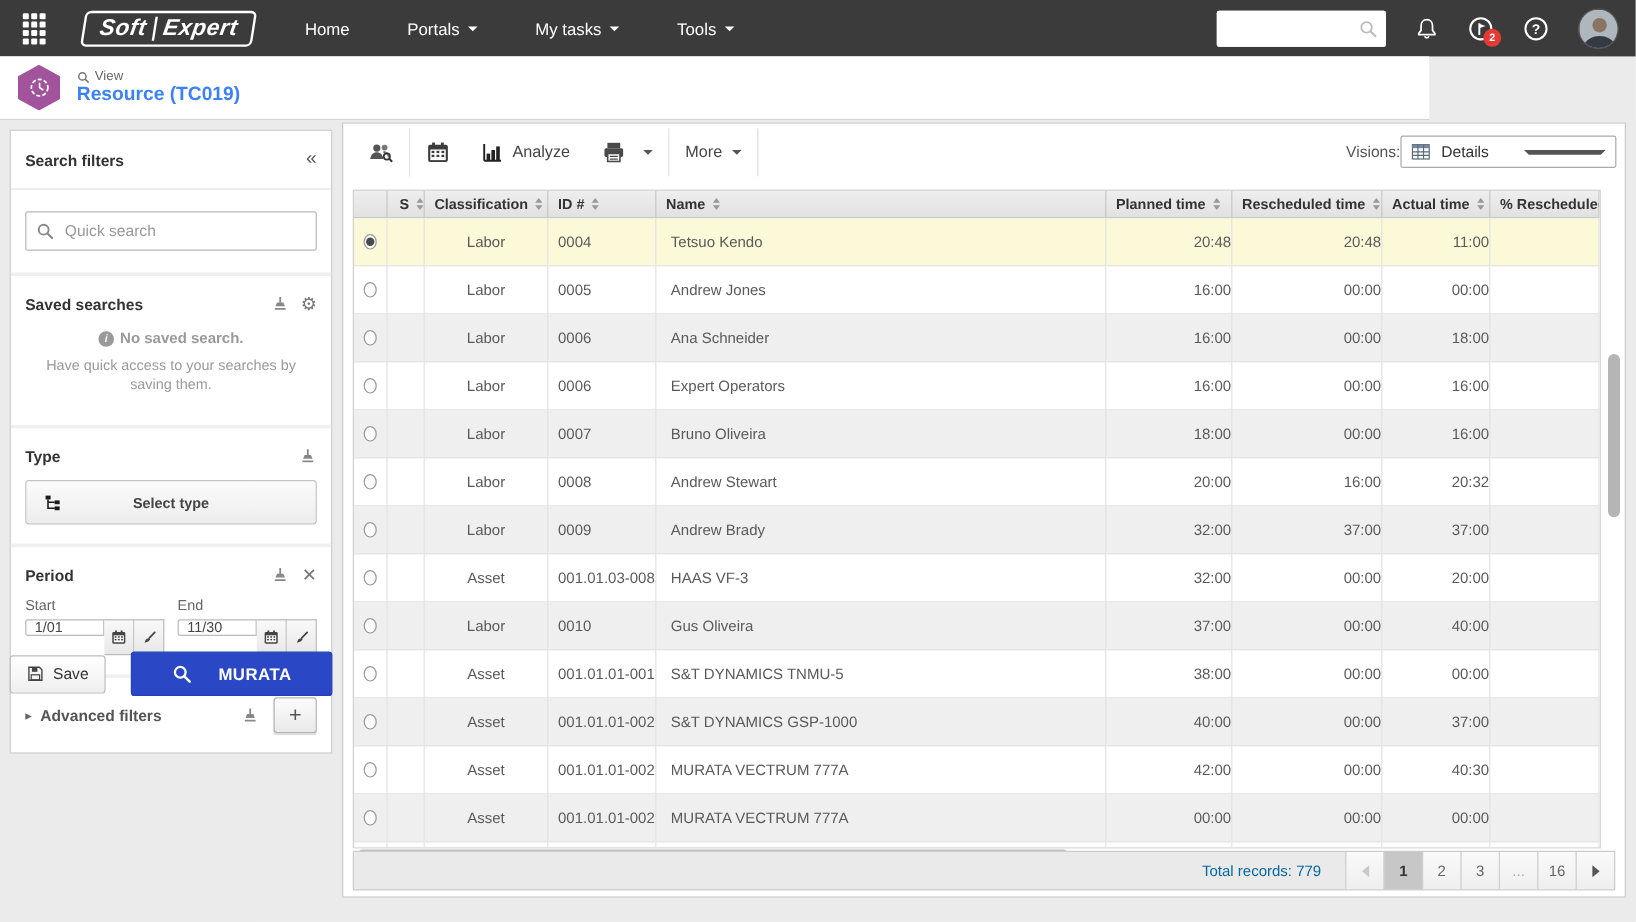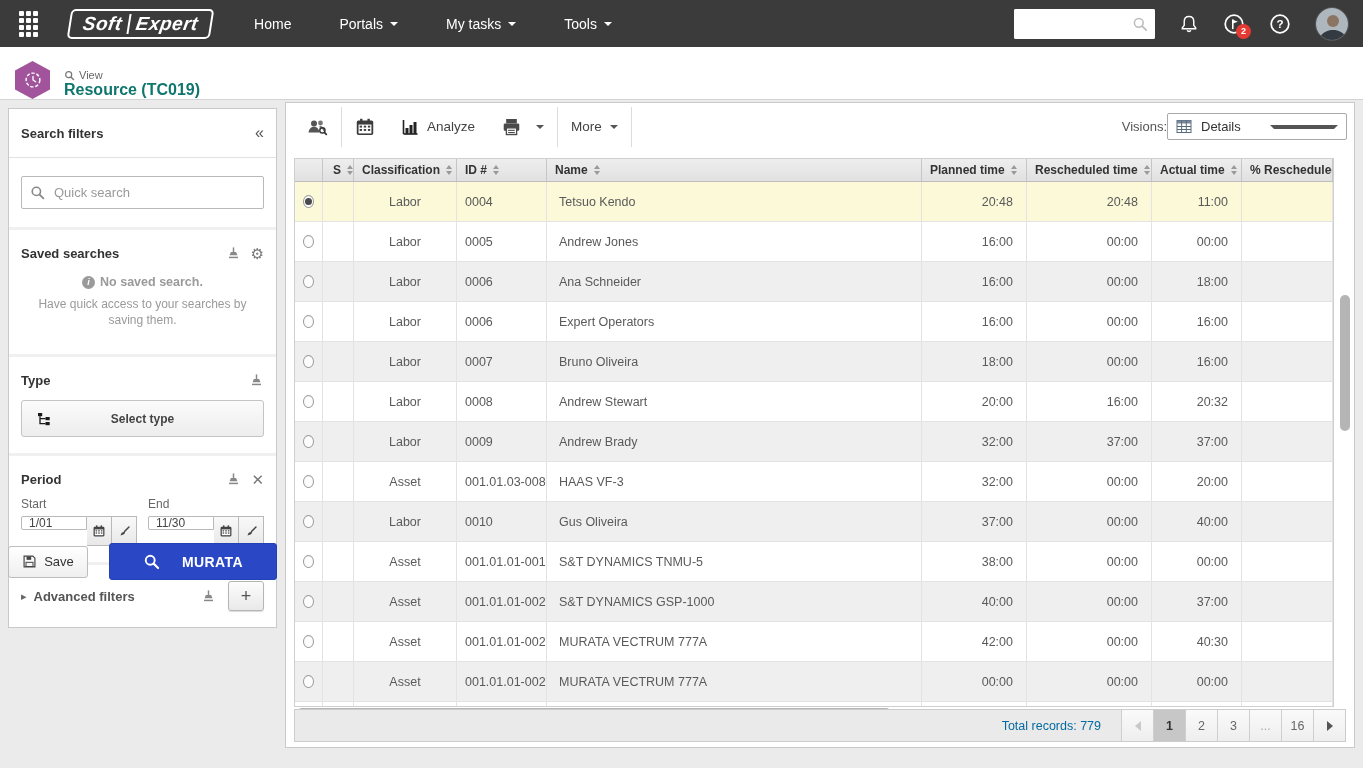--- a/index.html
+++ b/index.html
@@ -16,25 +16,25 @@
   .caret { width:0; height:0; border-left:4px solid transparent; border-right:4px solid transparent; border-top:4px solid currentColor; display:inline-block; }
   .top-right { margin-left:auto; display:flex; align-items:center; gap:24px; margin-right:14px; }
   .top-search { width:141px; height:30px; background:#fff; border:none; border-radius:2px; position:relative; }
   .top-search input { width:100%; height:100%; border:none; outline:none; border-radius:2px; padding:0 30px 0 8px; font-size:13px; }
   .top-search .ic { position:absolute; right:7px; top:7px; color:#bbb; }
   .tb-ic { position:relative; color:#fff; cursor:pointer; display:flex; }
   .badge { position:absolute; right:-6px; bottom:-4px; min-width:15px; height:15px; border-radius:8px; background:#e53a34; color:#fff; font-size:9px; font-weight:bold; display:flex; align-items:center; justify-content:center; padding:0 3px; }
   .avatar { width:34px; height:34px; border-radius:50%; overflow:hidden; border:1px solid #555; cursor:pointer; }
 
   
-  .page-header { position:absolute; top:47px; left:0; width:1363px; height:53px; background:#fff; border-bottom:1px solid #d4d4d4; display:flex; align-items:flex-end; }
+  .page-header { position:absolute; top:47px; left:0; width:1191px; height:53px; background:#fff; border-bottom:1px solid #d4d4d4; display:flex; align-items:center; }
   .hexagon { width:35px; height:38px; margin-left:15px; background:#a1539c; clip-path:polygon(50% 0,100% 25%,100% 75%,50% 100%,0 75%,0 25%); display:flex; align-items:center; justify-content:center; }
   .header-text { margin-left:14px; }
   .view-row { display:flex; align-items:center; gap:4px; color:#666; font-size:11px; }
-  .page-title { font-size:16px; font-weight:bold; color:#0f766e; margin-top:0; }
+  .page-title { font-size:16px; font-weight:bold; color:#3b82f6; margin-top:0; }
 
   
   .content { position:absolute; top:100px; left:0; width:1363px; height:668px; background:#ebebeb; }
 
   
   .sidebar { position:absolute; top:8px; left:8px; width:269px; background:#fff; border:1px solid #c9c9c9; }
   .side-sec { padding:16px 12px; border-top:3px solid #f0f0f0; }
   .side-sec.first { border-top:none; }
   .side-head { display:flex; align-items:center; justify-content:space-between; }
   .side-title { font-size:13px; font-weight:bold; color:#333; }
@@ -92,21 +92,21 @@
   .c1 { width:31px; }
   .c2 { width:103px; }
   .c3 { width:90px; }
   .c4 { width:375px; }
   .c5 { width:105px; }
   .c6 { width:125px; }
   .c7 { width:90px; }
   .c8 { flex:1; }
   .td.c2 { justify-content:center; }
   .td.c4 { padding-left:12px; }
-  .td.c5,.td.c6,.td.c7 { justify-content:flex-end; padding-right:13px; }
+  .td.c5,.td.c6,.td.c7 { justify-content:flex-end; padding-right:0; }
   .th.c1 { padding-left:10px; }
   .radio { width:13px; height:13px; border:1px solid #999; border-radius:50%; background:#fdfdfd; display:inline-flex; align-items:center; justify-content:center; cursor:pointer; }
   .radio.checked::after { content:""; width:7px; height:7px; border-radius:50%; background:#4a4a4a; }
 
   
   .vscroll { position:absolute; top:79px; right:4px; width:10px; height:523px; }
   .vthumb { position:absolute; top:113px; left:0; width:10px; height:136px; background:#b5b5b5; border-radius:5px; cursor:pointer; }
   .hthumb { position:absolute; top:605px; left:12px; width:592px; height:8px; background:#b5b5b5; border-radius:4px; cursor:pointer; }
 
   

